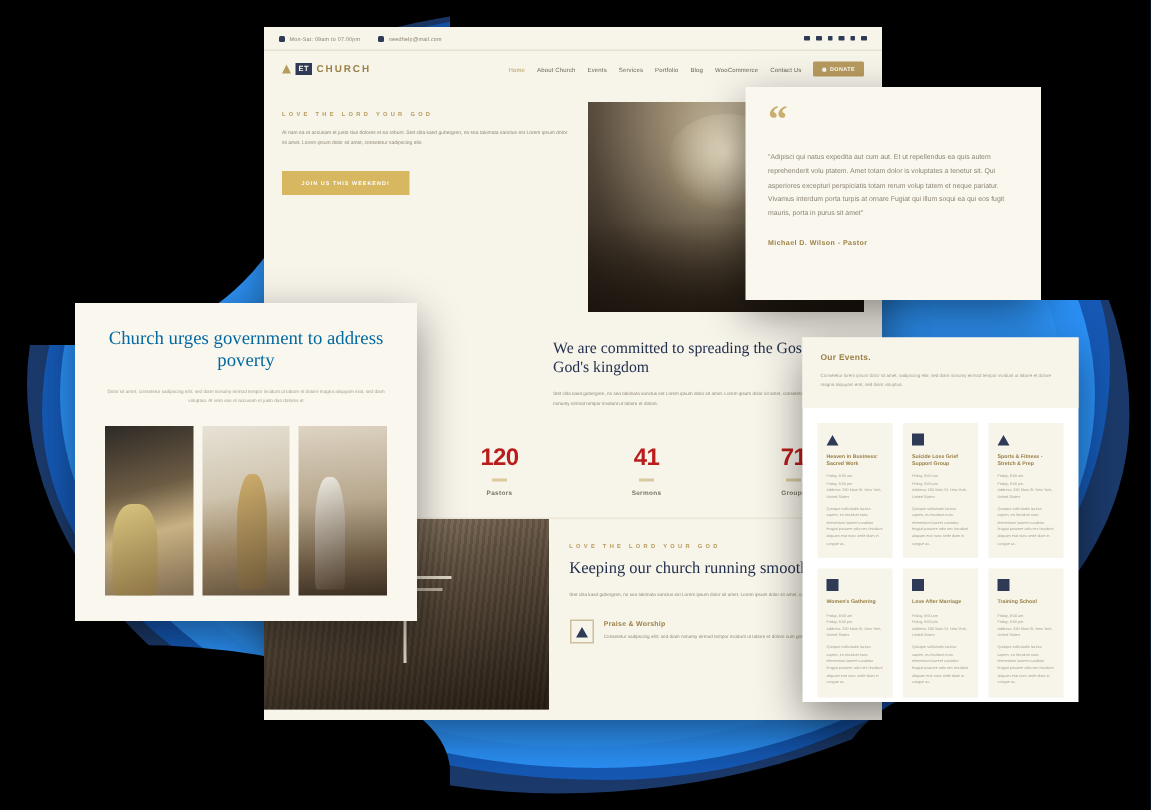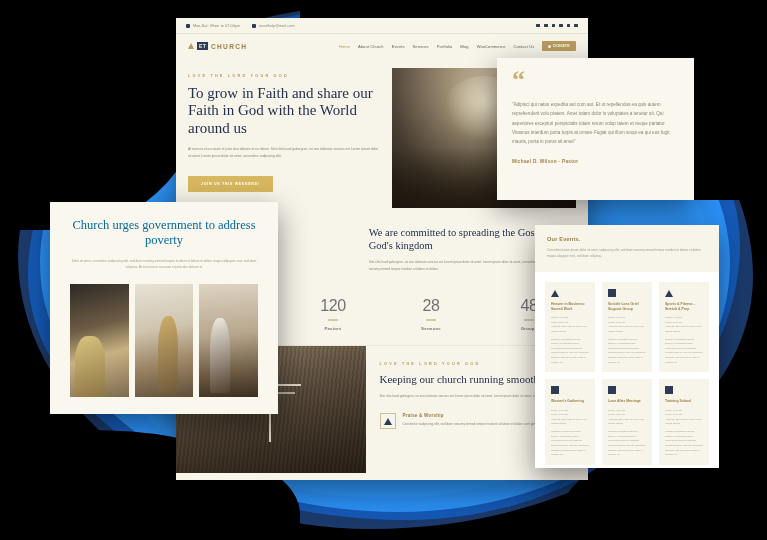--- a/index.html
+++ b/index.html
@@ -117,21 +117,21 @@
 
   
   .sec2 { padding: 14px 12px 0 12px; display:flex; gap:10px; }
   .sec2-left { width: 44%; }
   .sec2-right { flex:1; padding-top:2px; }
   .sec2-h2 { font-family:"Liberation Serif", serif; font-size:10.5px; line-height:1.25; color:#23314f; margin-bottom:7px; }
   .sec2-p { font-size:3.1px; line-height:2.05; color:#918a78; }
 
   .stats { display:flex; padding: 26px 12px 14px 12px; gap: 4px; }
   .stat { flex:1; text-align:center; }
-  .stat-num { font-size:16px; font-weight:400; color:#737373; letter-spacing:-.4px; line-height:1; }
+  .stat-num { font-size:16px; font-weight:700; color:#b91c1c; letter-spacing:-.4px; line-height:1; }
   .stat-rule { width:10px; height:1.6px; background:#d9c99f; margin:5px auto 5px; }
   .stat-lbl { font-size:4.3px; color:#7e7767; font-weight:700; letter-spacing:.2px; }
 
   
   .sec3 { display:flex; height: 128px; border-top:1px solid #ece6d7; }
   .sec3-img {
     width: 46%;
     background:
       linear-gradient(180deg, rgba(255,255,255,.06), rgba(20,14,8,.48)),
       repeating-linear-gradient(96deg, rgba(255,255,255,.05) 0 2px, rgba(0,0,0,.08) 2px 4px),
@@ -242,21 +242,20 @@
         <span class="donate-btn">
           <span class="donate-dot"></span>
           <span>DONATE</span>
         </span>
       </div>
     </div>
 
     <div class="hero">
       <div class="hero-left">
         <div class="eyebrow">LOVE THE LORD YOUR GOD</div>
-        <div class="hero-h1">To grow in Faith and share our Faith in God with the World around us</div>
         <div class="hero-p">At nam ea et accusam et justo duo dolores et ea rebum. Stet clita kasd gubergren, no sea takimata sanctus est Lorem ipsum dolor sit amet. Lorem ipsum dolor sit amet, consetetur sadipscing elitr.</div>
         <span class="btn-gold">JOIN US THIS WEEKEND!</span>
       </div>
       <div class="hero-right">
         <div class="hero-img"></div>
       </div>
     </div>
 
     <div class="sec2">
       <div class="sec2-left"></div>
@@ -271,26 +270,26 @@
         <div class="stat-num">65</div>
         <div class="stat-rule"></div>
         <div class="stat-lbl">Houses</div>
       </div>
       <div class="stat">
         <div class="stat-num">120</div>
         <div class="stat-rule"></div>
         <div class="stat-lbl">Pastors</div>
       </div>
       <div class="stat">
-        <div class="stat-num">28</div>
+        <div class="stat-num">41</div>
         <div class="stat-rule"></div>
         <div class="stat-lbl">Sermons</div>
       </div>
       <div class="stat">
-        <div class="stat-num">48</div>
+        <div class="stat-num">71</div>
         <div class="stat-rule"></div>
         <div class="stat-lbl">Groups</div>
       </div>
     </div>
 
     <div class="sec3">
       <div class="sec3-img">
         <span class="cross-v"></span>
         <span class="cross-h"></span>
         <span class="cross-h2"></span>

